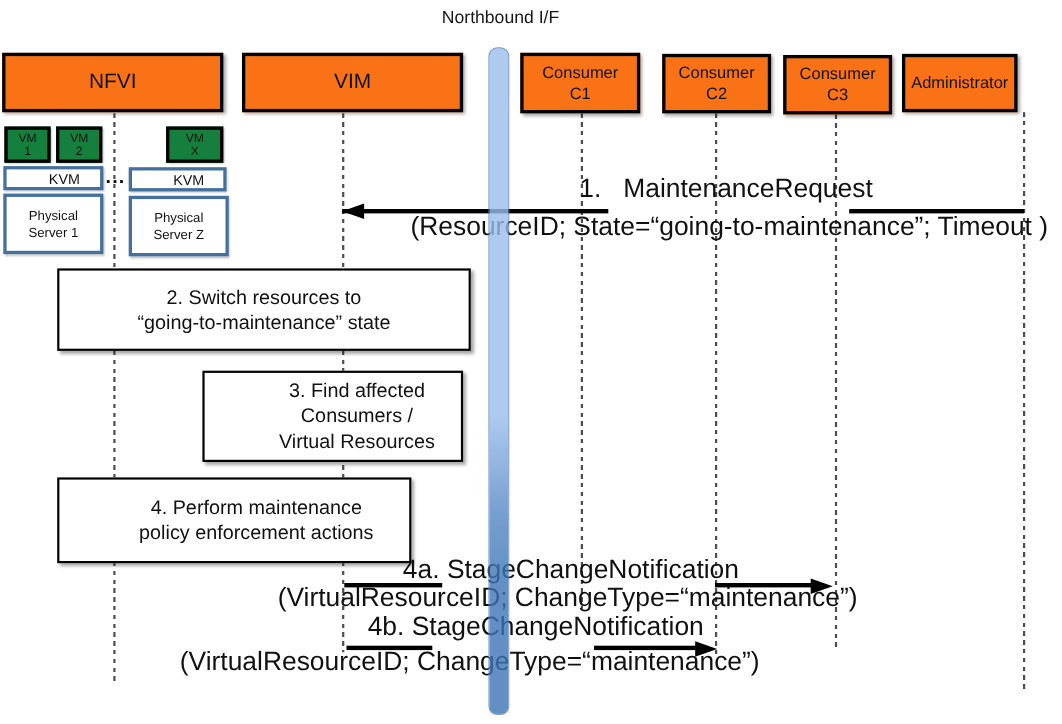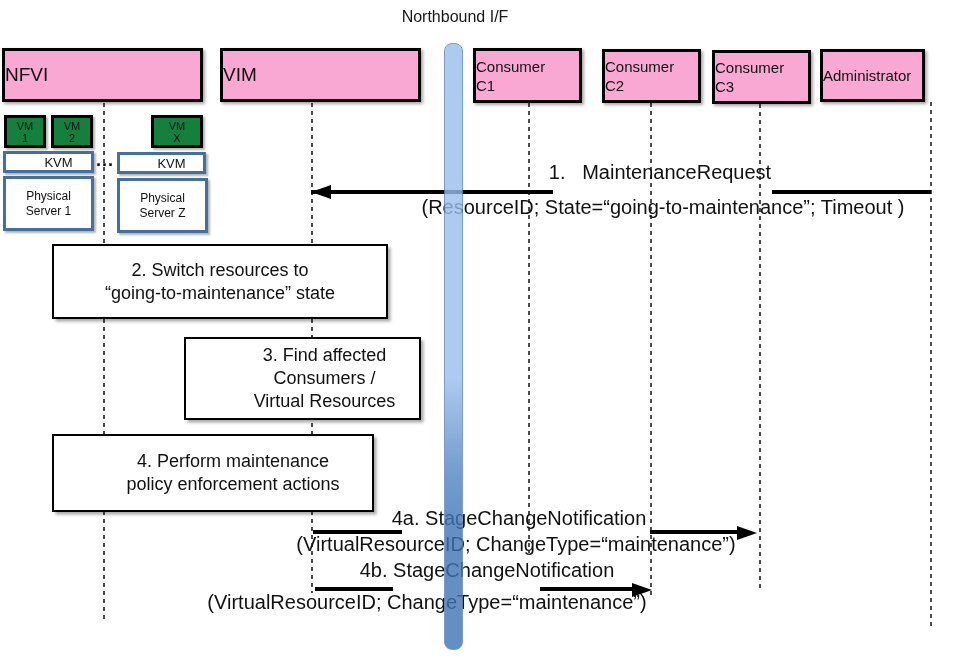--- a/index.html
+++ b/index.html
@@ -5,22 +5,22 @@
   html,body{margin:0;padding:0;background:#fff;}
   .canvas{
     position:relative;width:965px;height:658px;background:#ffffff;
     font-family:"Liberation Sans",sans-serif;color:#111;overflow:hidden;
   }
   .abs{position:absolute;box-sizing:border-box;}
   
   .title{font-size:16px;color:#161616;transform:translateX(-50%);white-space:pre;}
   
   .actor{
-    background:#f9a8d4;border:3.5px solid #000;box-shadow:2px 2px 3px rgba(0,0,0,0.35);
-    display:flex;flex-direction:column;align-items:flex-start;justify-content:center;
+    background:#f97316;border:3.5px solid #000;box-shadow:2px 2px 3px rgba(0,0,0,0.35);
+    display:flex;flex-direction:column;align-items:center;justify-content:center;
     text-align:center;z-index:3;
   }
   .actor .lg{font-size:19px;}
   .actor .md{font-size:15px;line-height:19px;}
   
   .lifeline{
     width:2px;z-index:0;
     background:repeating-linear-gradient(180deg,#4d4d4d 0 4px,transparent 4px 8px);
   }
   
@@ -48,21 +48,21 @@
   .head-left{
     width:0;height:0;border-top:7px solid transparent;border-bottom:7px solid transparent;
     border-right:20px solid #000;z-index:1;
   }
   .head-right{
     width:0;height:0;border-top:7px solid transparent;border-bottom:7px solid transparent;
     border-left:20px solid #000;z-index:1;
   }
   
   .msg{
-    font-size:20px;line-height:22px;color:#111;transform:translateX(-50%);
+    font-size:24px;line-height:22px;color:#111;transform:translateX(-50%);
     white-space:pre;z-index:2;text-align:center;
   }
   
   .nbar{
     width:19px;border-radius:8px;z-index:6;opacity:0.8;
     border:1px solid #5b84c0;
     background:linear-gradient(180deg,#9cbeec 0%,#9cbeec 55%,#5587c4 70%,#3d74b5 80%,#3d74b5 100%);
   }
 </style>
 </head>
@@ -140,21 +140,21 @@
   <div class="abs dots" style="left:93px;top:150px;width:24px;text-align:center;">...</div>
   <div class="abs bluebox ps" style="left:3px;top:176px;width:91px;height:55px;">
     <span>Physical</span>
     <span>Server 1</span>
   </div>
   <div class="abs bluebox ps" style="left:117px;top:178px;width:91px;height:55px;">
     <span>Physical</span>
     <span>Server Z</span>
   </div>
 
-  <div class="abs step" style="left:52px;top:244px;width:336px;height:75px;">
+  <div class="abs step" style="left:52px;top:244px;width:376px;height:75px;">
     <div>2. Switch resources to</div>
     <div>“going-to-maintenance” state</div>
   </div>
   <div class="abs step" style="left:184px;top:337px;width:237px;height:83px;padding-left:44px;">
     <div>3. Find affected</div>
     <div>Consumers /</div>
     <div>Virtual Resources</div>
   </div>
   <div class="abs step" style="left:52px;top:434px;width:322px;height:78px;padding-left:40px;">
     <div>4. Perform maintenance</div>

